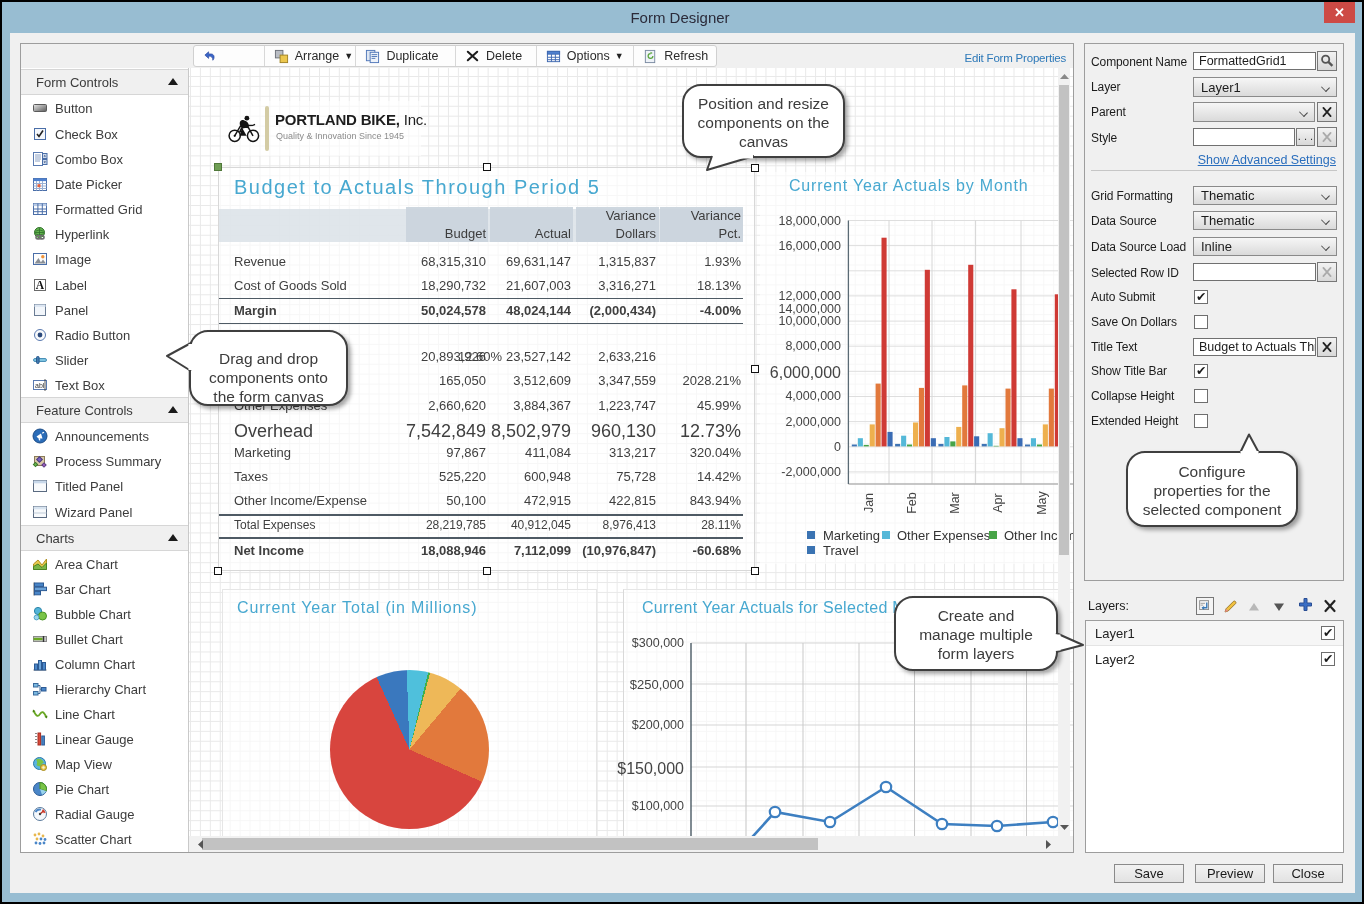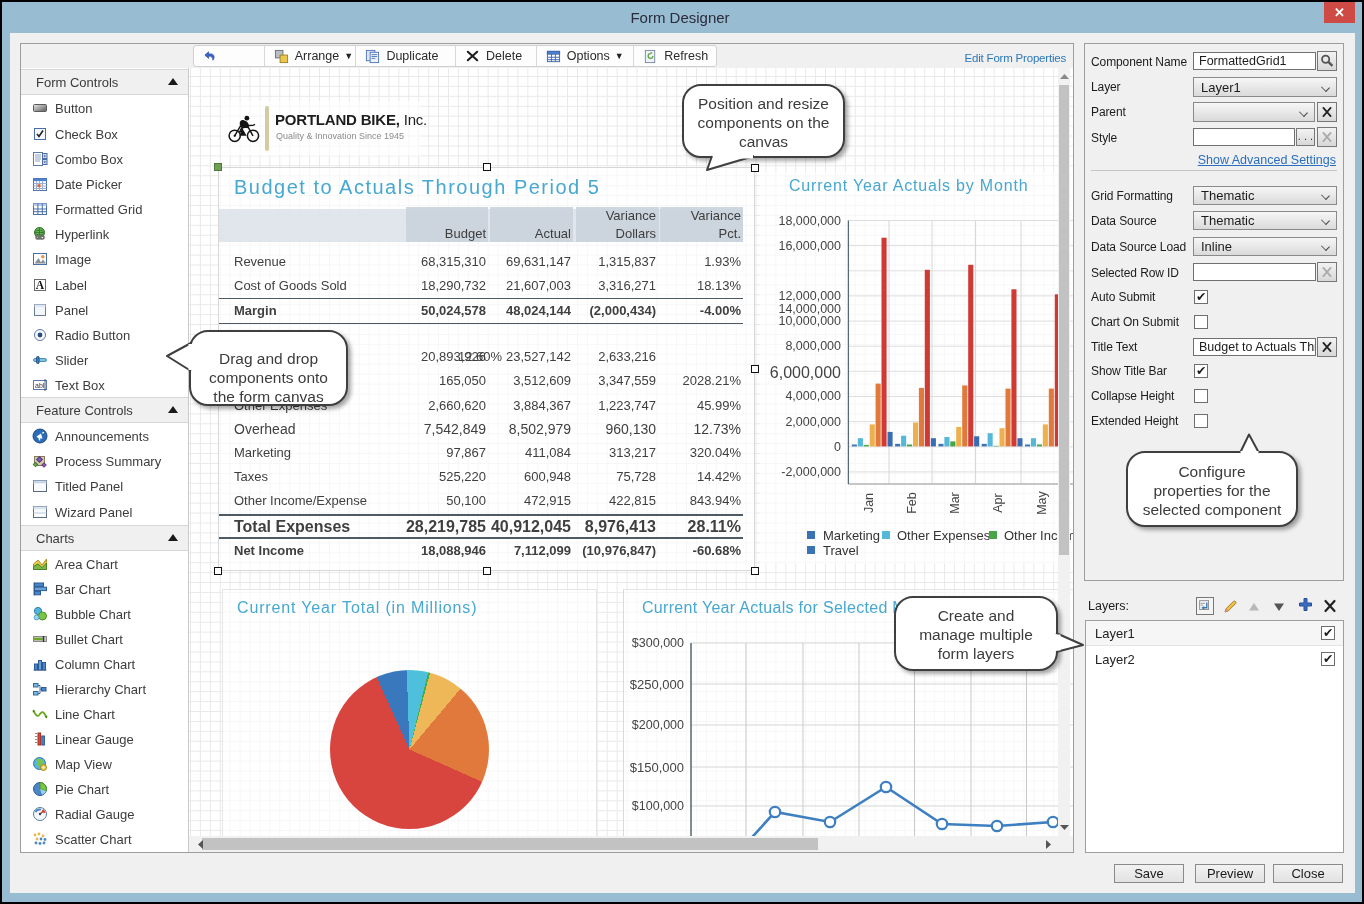--- a/index.html
+++ b/index.html
@@ -442,21 +442,21 @@
         <span class="abs" style="left:0;width:437px;text-align:right;">3,347,559</span>
         <span class="abs" style="left:0;width:522px;text-align:right;">2028.21%</span>
       </div>
 <div class="abs" style="left:30px;top:329.5px;width:524px;height:16px;font-size:13px;color:#3f3f3f;font-weight:normal;">
         <span class="abs" style="left:15px;">Other Expenses</span>
         <span class="abs" style="left:0;width:267px;text-align:right;">2,660,620</span>
         <span class="abs" style="left:0;width:352px;text-align:right;">3,884,367</span>
         <span class="abs" style="left:0;width:437px;text-align:right;">1,223,747</span>
         <span class="abs" style="left:0;width:522px;text-align:right;">45.99%</span>
       </div>
-<div class="abs" style="left:30px;top:352.5px;width:524px;height:16px;font-size:14px;color:#3f3f3f;font-weight:normal;">
+<div class="abs" style="left:30px;top:352.5px;width:524px;height:16px;font-size:18px;color:#3f3f3f;font-weight:normal;">
         <span class="abs" style="left:15px;">Overhead</span>
         <span class="abs" style="left:0;width:267px;text-align:right;">7,542,849</span>
         <span class="abs" style="left:0;width:352px;text-align:right;">8,502,979</span>
         <span class="abs" style="left:0;width:437px;text-align:right;">960,130</span>
         <span class="abs" style="left:0;width:522px;text-align:right;">12.73%</span>
       </div>
 <div class="abs" style="left:30px;top:377.2px;width:524px;height:16px;font-size:13px;color:#3f3f3f;font-weight:normal;">
         <span class="abs" style="left:15px;">Marketing</span>
         <span class="abs" style="left:0;width:267px;text-align:right;">97,867</span>
         <span class="abs" style="left:0;width:352px;text-align:right;">411,084</span>
@@ -470,21 +470,21 @@
         <span class="abs" style="left:0;width:437px;text-align:right;">75,728</span>
         <span class="abs" style="left:0;width:522px;text-align:right;">14.42%</span>
       </div>
 <div class="abs" style="left:30px;top:425.2px;width:524px;height:16px;font-size:13px;color:#3f3f3f;font-weight:normal;">
         <span class="abs" style="left:15px;">Other Income/Expense</span>
         <span class="abs" style="left:0;width:267px;text-align:right;">50,100</span>
         <span class="abs" style="left:0;width:352px;text-align:right;">472,915</span>
         <span class="abs" style="left:0;width:437px;text-align:right;">422,815</span>
         <span class="abs" style="left:0;width:522px;text-align:right;">843.94%</span>
       </div>
-<div class="abs" style="left:30px;top:450.1px;width:524px;height:16px;font-size:16px;color:#3f3f3f;font-weight:bold;">
+<div class="abs" style="left:30px;top:450.1px;width:524px;height:16px;font-size:12px;color:#3f3f3f;font-weight:normal;">
         <span class="abs" style="left:15px;">Total Expenses</span>
         <span class="abs" style="left:0;width:267px;text-align:right;">28,219,785</span>
         <span class="abs" style="left:0;width:352px;text-align:right;">40,912,045</span>
         <span class="abs" style="left:0;width:437px;text-align:right;">8,976,413</span>
         <span class="abs" style="left:0;width:522px;text-align:right;">28.11%</span>
       </div>
 <div class="abs" style="left:30px;top:475.0px;width:524px;height:16px;font-size:13px;color:#3f3f3f;font-weight:bold;">
         <span class="abs" style="left:15px;">Net Income</span>
         <span class="abs" style="left:0;width:267px;text-align:right;">18,088,946</span>
         <span class="abs" style="left:0;width:352px;text-align:right;">7,112,099</span>
@@ -575,21 +575,21 @@
 <div class="abs" style="left:800px;top:462.5px;width:8px;height:8px;background:#47a447;"></div>
 <div class="abs" style="left:815px;top:459.5px;font-size:13px;color:#333;white-space:nowrap;">Other Income/Expense</div>
 <div class="abs" style="left:618px;top:477.8px;width:8px;height:8px;background:#3a73b2;"></div>
 <div class="abs" style="left:634px;top:474.5px;font-size:13px;color:#333;">Travel</div>
 <div class="ctitle" style="left:48px;top:531px;letter-spacing:0.85px;">Current Year Total (in Millions)</div>
 <div class="abs" style="left:141px;top:602px;width:159px;height:159px;border-radius:50%;background:conic-gradient(from -2deg, #4fc0dc 0deg 15.5deg, #3faf4c 15.5deg 17deg, #eeb858 17deg 42deg, #e2793c 42deg 116deg, #d8453e 116deg 337.5deg, #3a78be 337.5deg 360deg);"></div>
 <div class="ctitle" style="left:453px;top:531px;letter-spacing:0.3px;">Current Year Actuals for Selected Month</div>
 <div class="abs" style="left:415px;top:568px;width:80px;text-align:right;font-size:12.5px;color:#444;">$300,000</div>
 <div class="abs" style="left:415px;top:609px;width:80px;text-align:right;font-size:13px;color:#444;">$250,000</div>
 <div class="abs" style="left:415px;top:650px;width:80px;text-align:right;font-size:12.5px;color:#444;">$200,000</div>
-<div class="abs" style="left:415px;top:692px;width:80px;text-align:right;font-size:13px;color:#444;">$150,000</div>
+<div class="abs" style="left:415px;top:692px;width:80px;text-align:right;font-size:16px;color:#444;">$150,000</div>
 <div class="abs" style="left:415px;top:731px;width:80px;text-align:right;font-size:12.5px;color:#444;">$100,000</div>
 <svg class="abs" style="left:440px;top:560px;" width="444" height="208" viewBox="0 0 444 208">
         <line x1="62" y1="15" x2="444" y2="15" stroke="#d5d5d5"></line>
         <line x1="62" y1="56" x2="444" y2="56" stroke="#d5d5d5"></line>
         <line x1="62" y1="97" x2="444" y2="97" stroke="#d5d5d5"></line>
         <line x1="62" y1="139" x2="444" y2="139" stroke="#d5d5d5"></line>
         <line x1="62" y1="178" x2="444" y2="178" stroke="#d5d5d5"></line>
         <line x1="117" y1="15" x2="117" y2="208" stroke="#c9c9c9"></line>
         <line x1="174" y1="15" x2="174" y2="208" stroke="#c9c9c9"></line>
         <line x1="230" y1="15" x2="230" y2="208" stroke="#c9c9c9"></line>
@@ -625,21 +625,21 @@
 <div id="rpanel" class="abs"></div>
 <div class="plabel" style="top:55px;">Component Name</div>
 <div class="plabel" style="top:80px;">Layer</div>
 <div class="plabel" style="top:105px;">Parent</div>
 <div class="plabel" style="top:131px;">Style</div>
 <div class="plabel" style="top:189px;">Grid Formatting</div>
 <div class="plabel" style="top:214px;">Data Source</div>
 <div class="plabel" style="top:240px;">Data Source Load</div>
 <div class="plabel" style="top:266px;">Selected Row ID</div>
 <div class="plabel" style="top:290px;">Auto Submit</div>
-<div class="plabel" style="top:315px;">Chart On Submit</div>
+<div class="plabel" style="top:315px;">Save On Dollars</div>
 <div class="plabel" style="top:340px;">Title Text</div>
 <div class="plabel" style="top:364px;">Show Title Bar</div>
 <div class="plabel" style="top:389px;">Collapse Height</div>
 <div class="plabel" style="top:414px;">Extended Height</div>
 <div class="pinput" style="left:1193px;top:52px;width:123px;height:18px;">FormattedGrid1</div>
 <div class="pbtn" style="left:1317px;top:51px;">
       <svg class="xmark" viewBox="0 0 20 20">
         <circle cx="8.5" cy="8" r="4" fill="none" stroke="#555" stroke-width="2"></circle>
         <path d="M11.5 11 L16 15.5" stroke="#555" stroke-width="2.6"></path>
       </svg>

